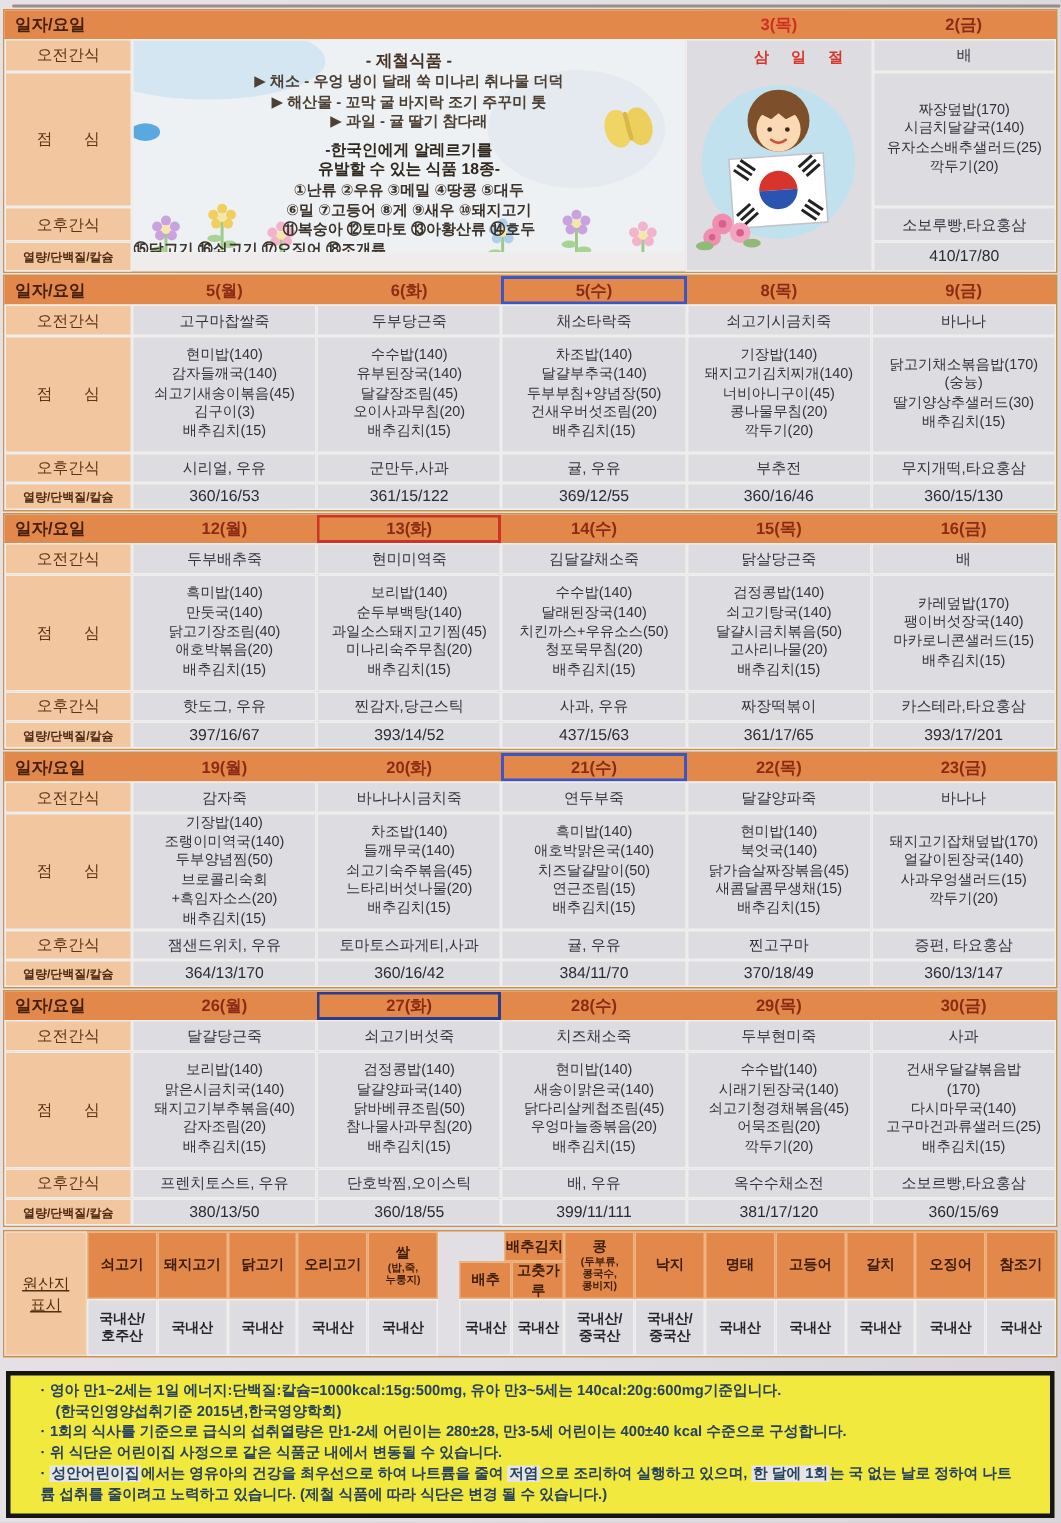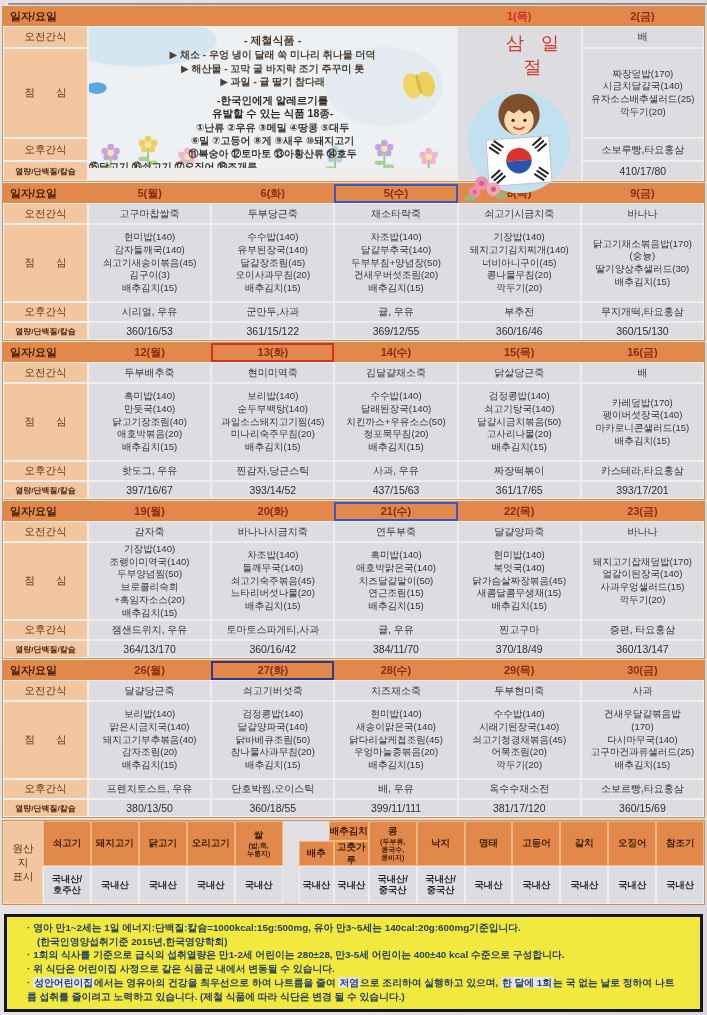--- a/index.html
+++ b/index.html
@@ -43,25 +43,25 @@
 
   
   .seasonal-cell { position:relative; flex:3; height:143px; background:#eef1f3; border:1px solid #f0eeec; overflow:hidden; }
   .seasonal-cell svg { position:absolute; inset:0; }
   .seasonal-text { position:relative; z-index:1; padding-top:6px; text-align:center; color:#3a3026; }
   .seasonal-title { font-weight:bold; font-size:11px; color:#463325; }
   .seasonal-line { font-size:10px; font-weight:bold; color:#4c4036; line-height:1.35; }
   .allergy-title { margin-top:5px; font-weight:bold; font-size:10.5px; color:#30281f; line-height:1.3; white-space:pre-line; }
   .allergy-line { font-size:10px; font-weight:bold; color:#3c342c; line-height:1.3; }
   .holiday-col { flex:1; height:155px; background:var(--cellbg); border:1px solid #f0eeec; position:relative; text-align:center; }
-  .holiday-name { padding-top:4px; font-size:18px; font-weight:normal; color:#d8352a; letter-spacing:6px;padding-left:32px; }
+  .holiday-name { padding-top:4px; font-size:10px; font-weight:bold; color:#d8352a; letter-spacing:6px;padding-left:32px; }
 
   
   .origin { display:flex; margin:2px 2px 0; border:1px solid #c9934f; }
-  .origin-label { width:40px; background:var(--peach); color:#53300f; font-size:10.5px; display:flex; align-items:center; justify-content:center; text-align:center; border:1px solid #f0d9bf; padding:0 8px; }
+  .origin-label { width:55px; background:var(--peach); color:#53300f; font-size:10.5px; display:flex; align-items:center; justify-content:center; text-align:center; border:1px solid #f0d9bf; padding:0 8px;text-decoration:underline; }
   .origin-col { flex:1; display:flex; flex-direction:column; }
   .origin-h { height:45px; background:var(--orange); color:#3d1d08; font-weight:bold; font-size:9.5px; display:flex; flex-direction:column; align-items:center; justify-content:center; text-align:center; border:1px solid #ecb581; }
   .origin-h .sub { font-size:7px; line-height:1.1; }
   .origin-v { height:38px; background:var(--cellbg); font-weight:bold; font-size:9.3px; display:flex; align-items:center; justify-content:center; text-align:center; white-space:pre-line; line-height:1.15; color:#26252e; border:1px solid #f0eeec; }
   .origin-group { flex:1.8; display:flex; flex-direction:column;align-items:flex-end; }
   .origin-group-h { height:20px; background:var(--orange); color:#3d1d08; font-weight:bold; font-size:9.5px; display:flex; align-items:center; justify-content:center; border:1px solid #ecb581; }
   .origin-group-body { display:flex; }
   .origin-group-body .origin-col .origin-h { height:25px; }
 
   
@@ -76,21 +76,21 @@
 
 <div class="sheet">
   <div class="topline"></div>
 
   <div class="week">
     <div class="week-header">
       <div class="corner">일자/요일</div>
       <div class="date-cell"></div>
       <div class="date-cell"></div>
       <div class="date-cell"></div>
-      <div class="date-cell date-red">1(목)</div>
+      <div class="date-cell date-red">3(목)</div>
       <div class="date-cell">2(금)</div>
     </div>
     <div class="week-body">
       <div class="label-col">
         <div class="cell label-cell w1-am">오전간식</div>
         <div class="cell label-cell w1-lunch label-lunch">점 심</div>
         <div class="cell label-cell w1-pm">오후간식</div>
         <div class="cell label-cell w1-nut label-small">열량/단백질/칼슘</div>
       </div>
 

